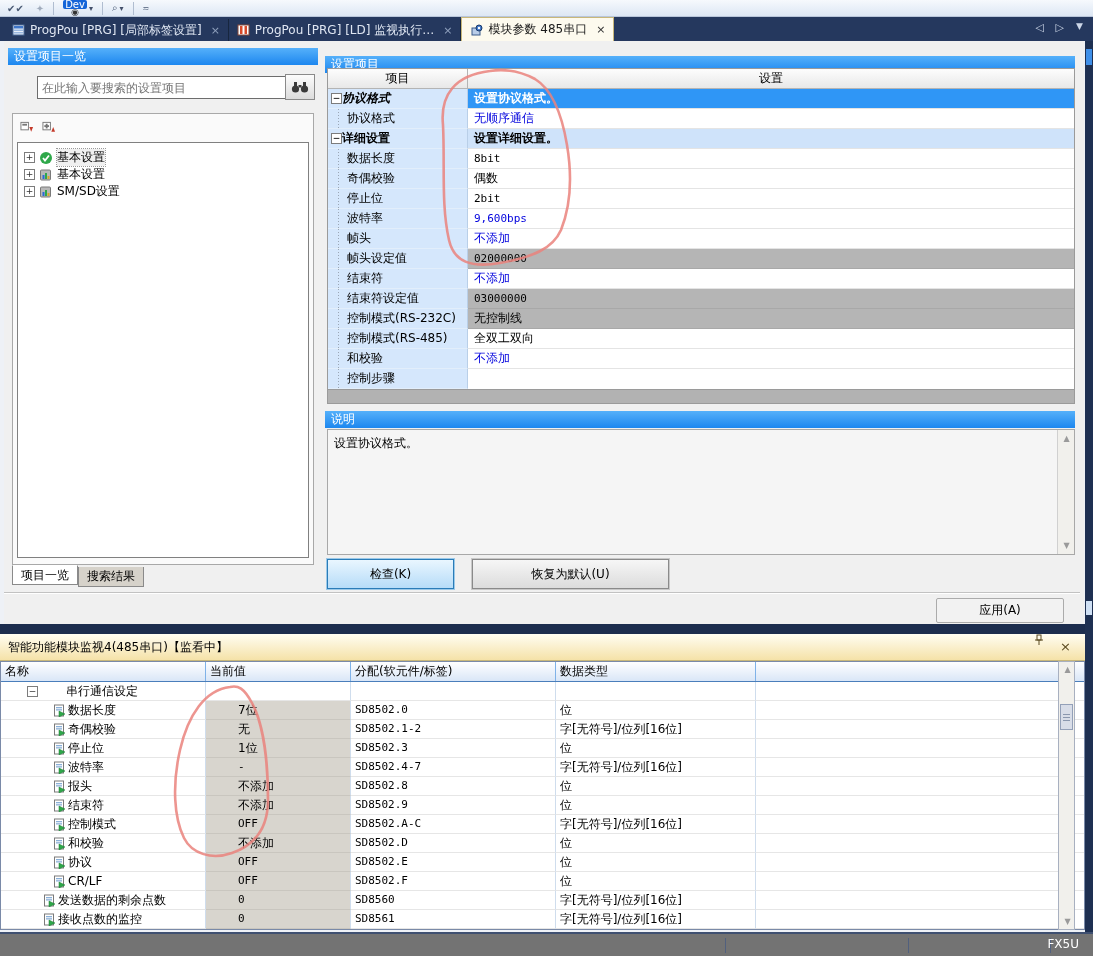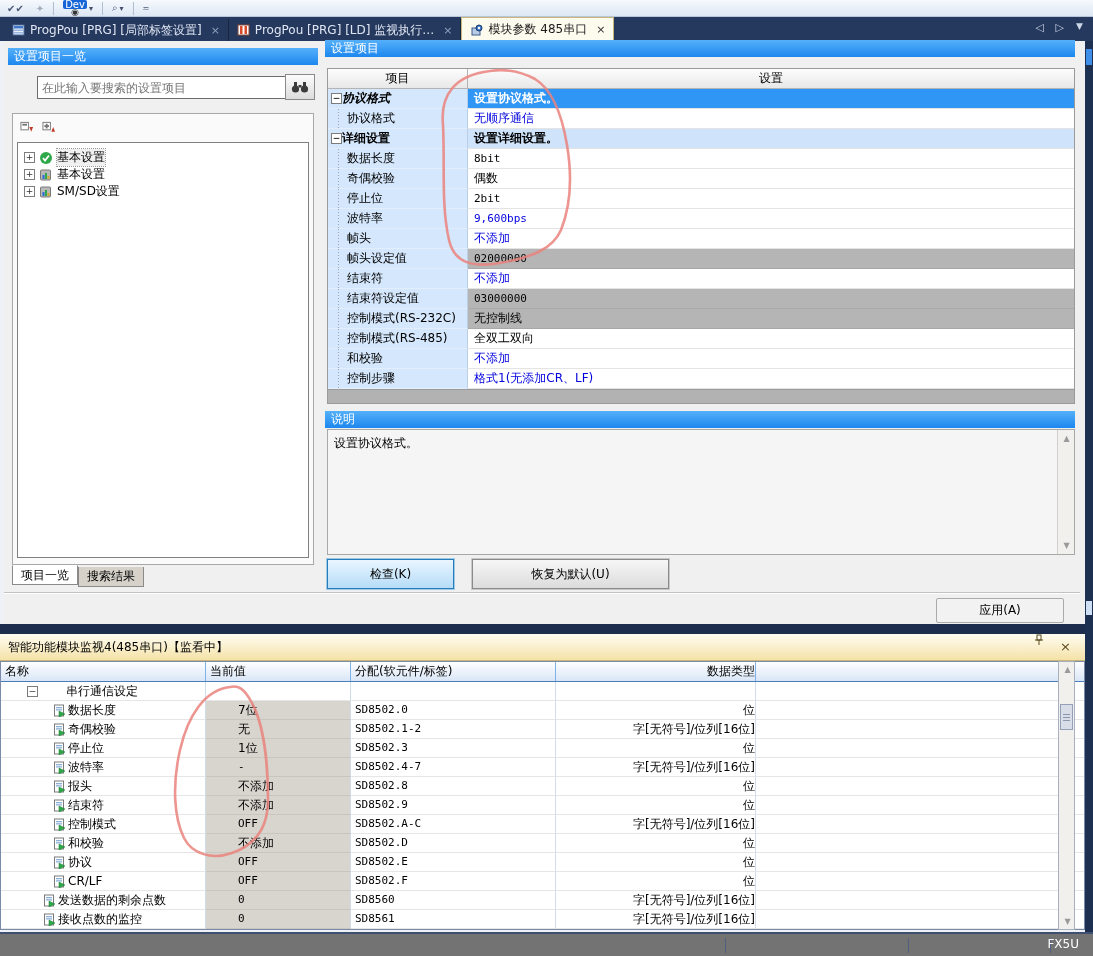--- a/index.html
+++ b/index.html
@@ -78,21 +78,21 @@
   .monhdr .icons { position:absolute; right:22px; top:0; display:flex; gap:16px; color:#5a4a20; }
   .mtable { left:0; top:661px; width:1085px; height:269px; background:#fff; border:1px solid #7a8aa8; }
   .mhead { display:flex; height:20px; background:linear-gradient(#ffffff,#d9e6f7); border-bottom:1px solid #4a7ebb; }
   .mhead div { line-height:19px; padding-left:4px; border-right:1px solid #7fb2e8; }
   .m-row { display:flex; height:19px; }
   .m-row > div { border-right:1px solid #cfdded; border-bottom:1px solid #e6e6e6; line-height:18px; white-space:nowrap; overflow:hidden; }
   .mc1 { width:205px; display:flex; align-items:center; }
   .mc2 { width:145px; padding-left:4px; }
   .mc2.gray { background:#d8d5ce; border-bottom:1px solid #c9c6bf !important;padding-left:32px; }
   .mc3 { width:205px; padding-left:4px; }
-  .mc4 { width:200px; padding-left:4px;text-align:right; }
+  .mc4 { width:200px; padding-left:4px; }
   .mfill { flex:1; border-right:none !important; }
   .mscroll { left:1058px; top:661px; width:17px; height:269px; background:#f1f0ec; border:1px solid #a8b0c0; }
   .mthumb { position:absolute; left:1px; top:42px; width:13px; height:26px; background:#d8dde8; border:1px solid #93a0b8; display:flex; flex-direction:column; gap:2px; align-items:center; justify-content:center; }
   .mthumb i { display:block; width:7px; height:1px; background:#8a97ae; }
 
   
   .statusbar { left:0; top:932px; width:1093px; height:24px; background:#737373; border-top:2px solid #3e4f70; color:#fff; }
   .statussep { position:absolute; top:4px; width:1px; height:15px; background:#51607e; }
   .rightsliver { left:1085px; top:41px; width:8px; height:891px; background:#1e3052; }
   .rightsliver .frag { position:absolute; left:1px; width:6px; background:#3f8fe8; }
@@ -225,21 +225,21 @@
             <rect x="6" y="5" width="2" height="6" fill="#2fa84a"></rect>
             <rect x="8.5" y="8" width="2" height="3" fill="#d8a82a"></rect>
           </svg>
         </span>
         <span class="lbl">SM/SD设置</span>
       </div>
     </div>
 </div>
 <div class="abs" style="left:12px;top:566px;" id="lefttabs"><span class="lefttab active">项目一览</span><span class="lefttab">搜索结果</span></div>
 
-<div class="abs bluehdr" style="left:325px;top:40px;width:750px;">设置项目</div>
+<div class="abs bluehdr" style="left:325px;top:56px;width:750px;">设置项目</div>
 <div class="abs stable" id="stable">
     <div class="shead">
       <div class="c1">项目</div>
       <div class="c2">设置</div>
     </div>
     <div class="s-row">
       <div class="s-label group italic">
         <span class="pbox" style="margin-left: 3px;">−</span>
         <span>协议格式</span>
       </div>
@@ -334,21 +334,20 @@
         <span class="treedots"></span>
         <span style="padding-left: 2px;">和校验</span>
       </div>
       <div class="s-value v-blue">不添加</div>
     </div>
     <div class="s-row">
       <div class="s-label">
         <span class="treedots"></span>
         <span style="padding-left: 2px;">控制步骤</span>
       </div>
-      <div class="s-value v-blue">格式1(无添加CR、LF)</div>
     </div>
   </div>
 <div class="abs graybar"></div>
 
 <div class="abs bluehdr" style="left:325px;top:411px;width:750px;">说明</div>
 <div class="abs descbox">
   <div class="desc-text">设置协议格式。</div>
   <div class="vscroll">
     <div class="varrow" style="top:1px;">▲</div>
     <div class="varrow" style="bottom:1px;">▼</div>

